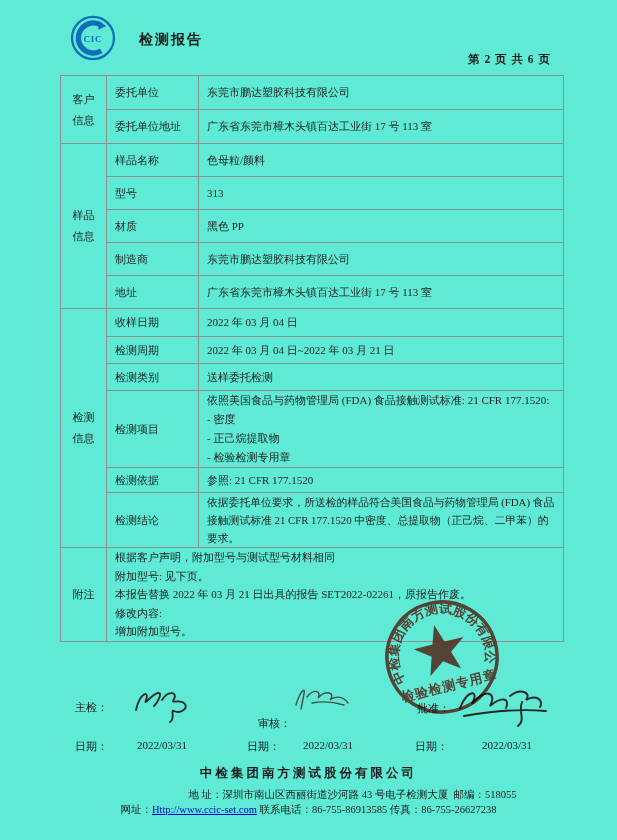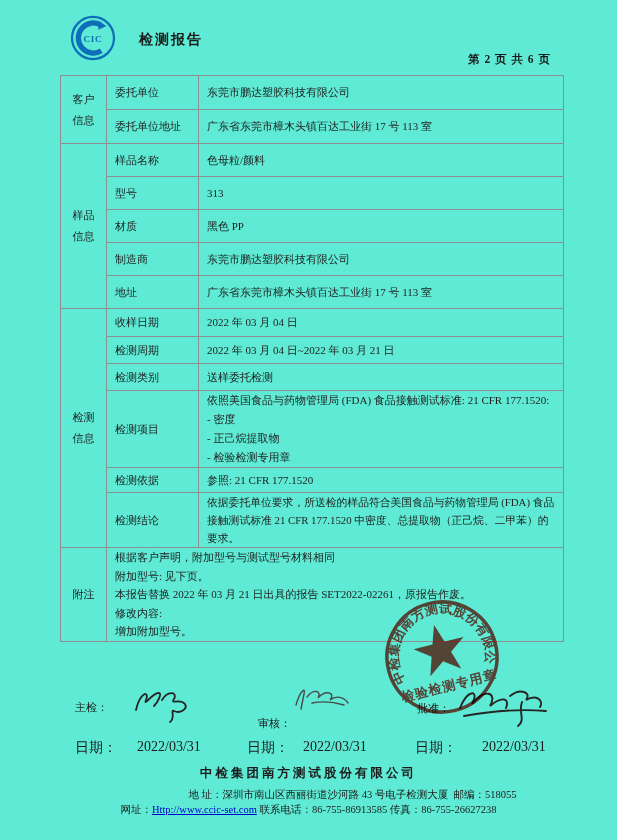--- a/index.html
+++ b/index.html
@@ -26,21 +26,21 @@
   tr.h33{height:33px}
   tr.h28{height:28px}
   tr.h27{height:27px}
   tr.h25{height:25px}
   td.ml{padding:5px 8px 5px 12px;line-height:19px;vertical-align:middle;}
   td.concl{padding:4px 8px 4px 12px;line-height:18px;font-size:10.8px;}
   td.notes{padding:6px 8px 6px 10px;line-height:18.5px;margin-left:20px;}
   
   .abs{position:absolute;white-space:nowrap;}
   .sig-lbl{font-size:11px;}
-  .sig-date{font-size:14px;}
+  .sig-date{font-size:11px;}
   .sig-svg{position:absolute;}
   
   .stamp{position:absolute;left:372px;top:587px;opacity:0.88;mix-blend-mode:multiply;pointer-events:none;}
   
   .ft{position:absolute;left:0;width:617px;text-align:center;}
   .ft-company{top:765px;font-size:12.5px;font-weight:bold;letter-spacing:3px;}
   .ft-line{top:788px;font-size:10.5px;padding-left:44px;}
   .ft-line2{top:803px;font-size:10.5px;}
   .ft a{color:#0000cc;text-decoration:underline;}
 </style>

